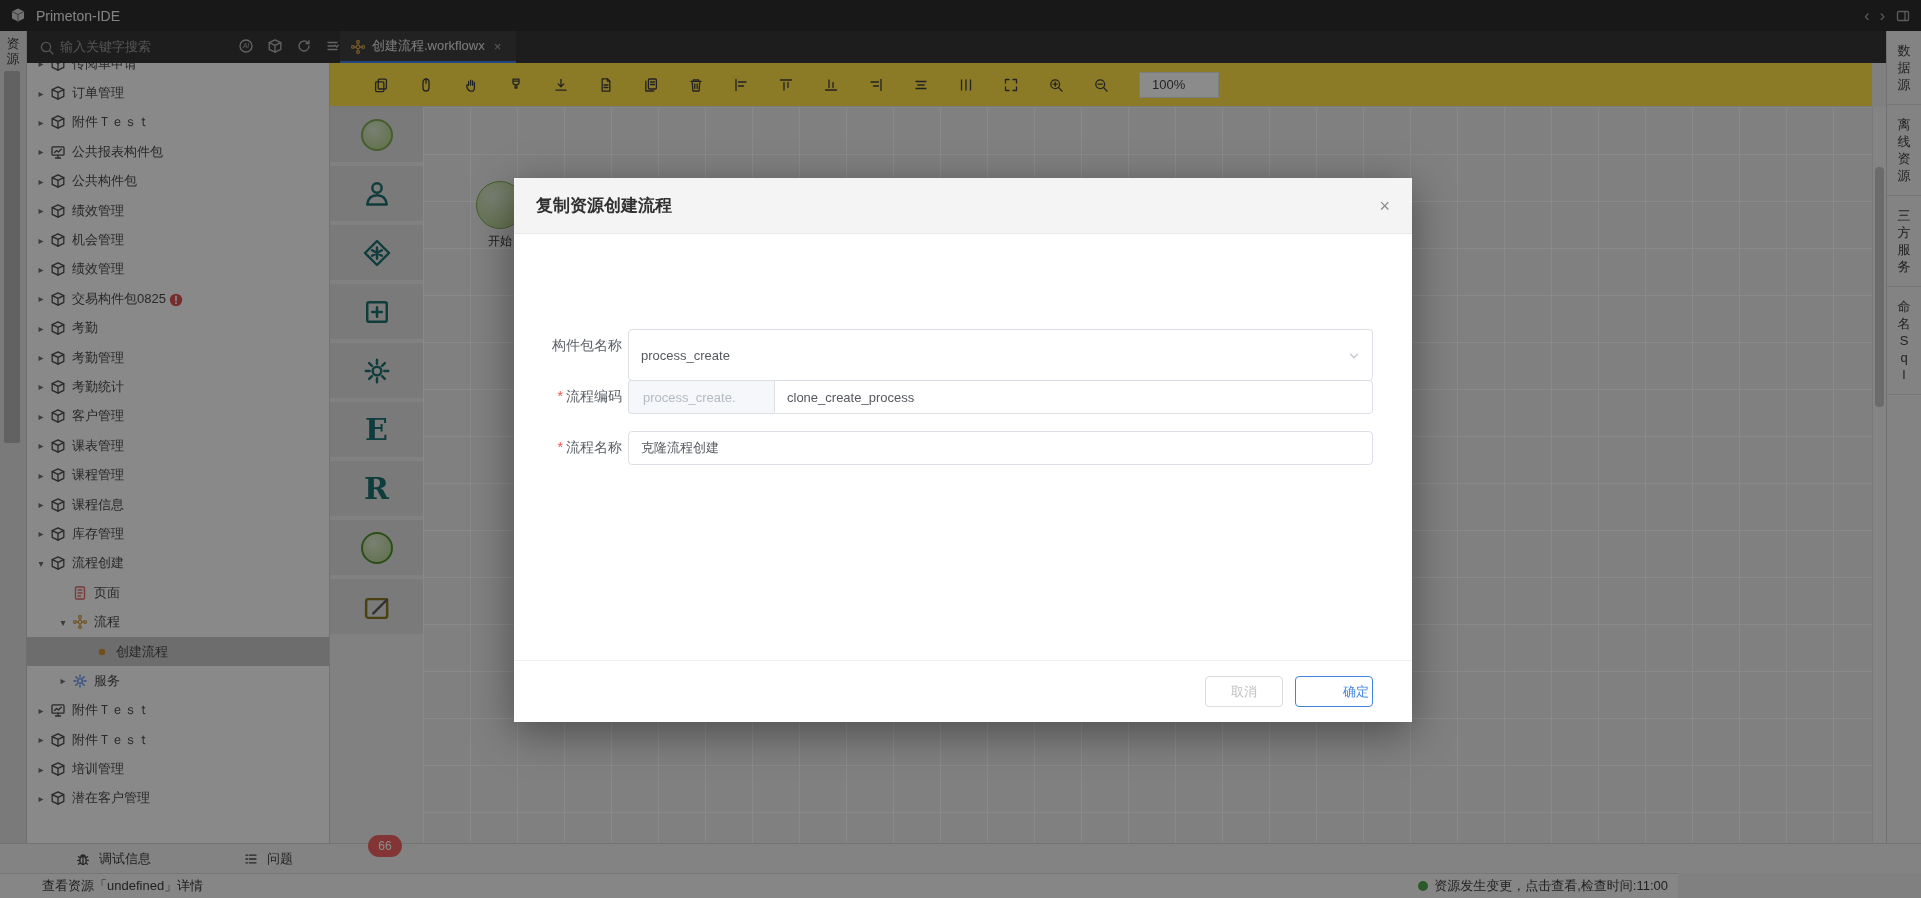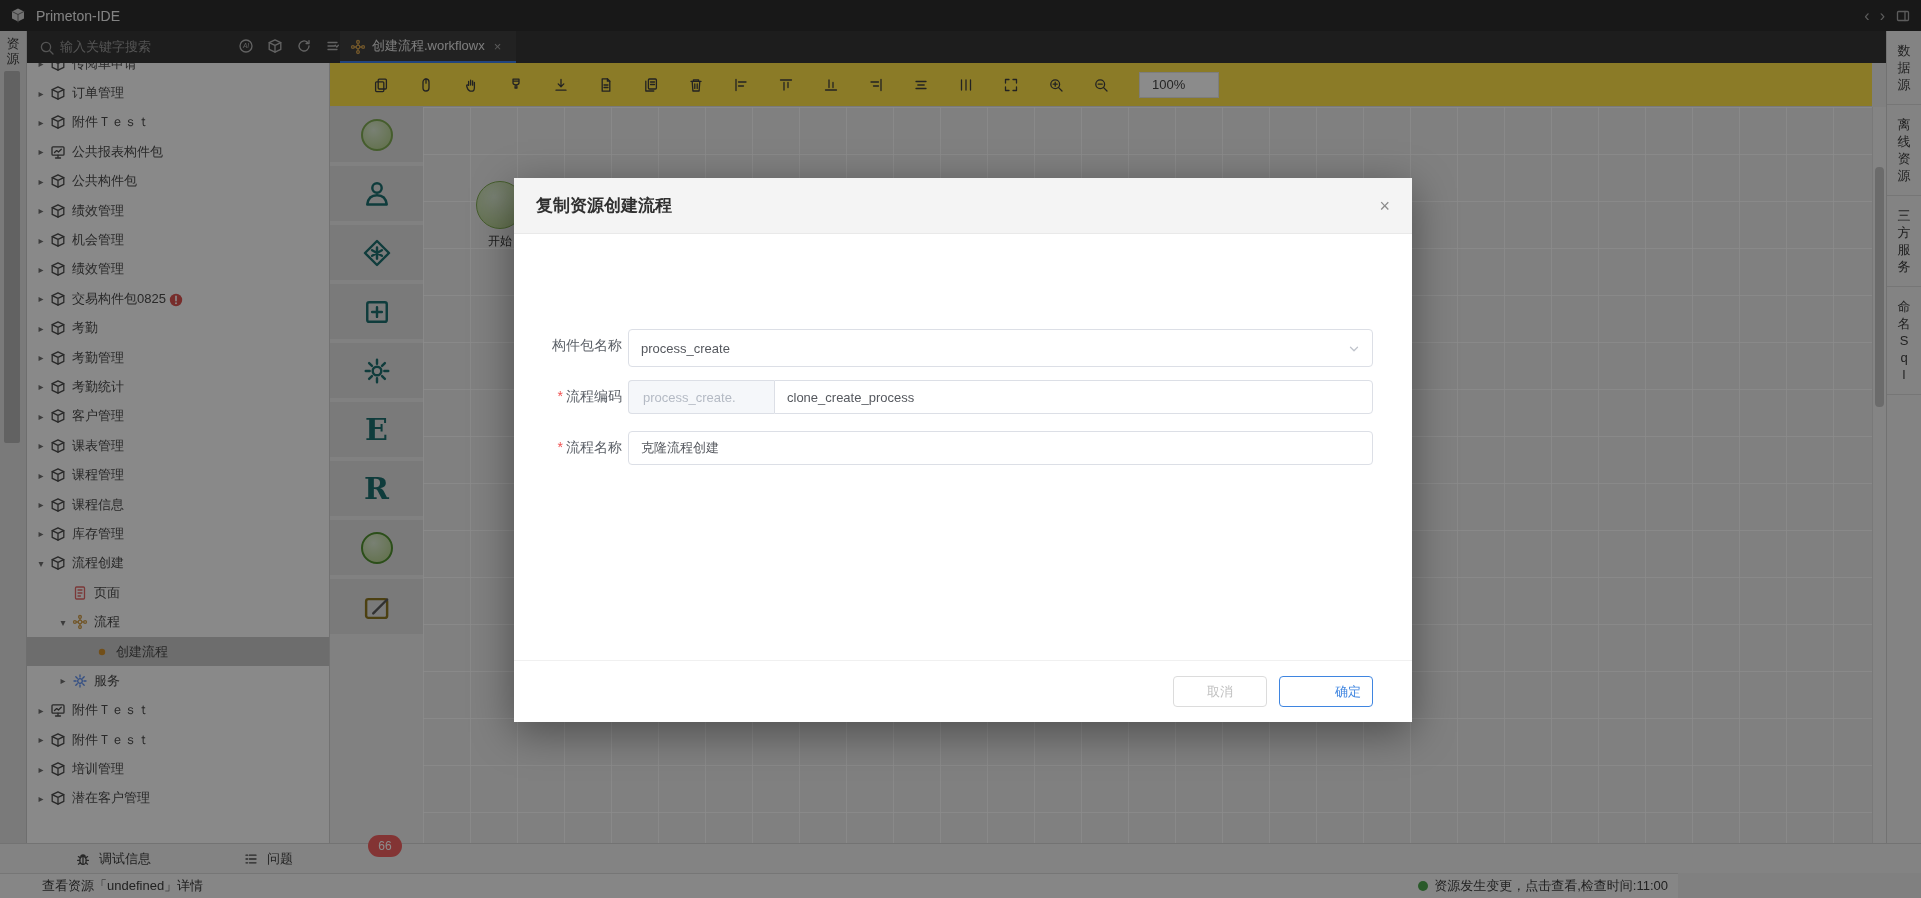--- a/index.html
+++ b/index.html
@@ -96,29 +96,29 @@
   .dlg-header { height:56px; background:#f4f4f4; border-bottom:1px solid #e9e9e9; display:flex; align-items:center; padding:0 22px; }
   .dlg-title { font-size:17px; font-weight:bold; color:#303030; }
   .dlg-close { margin-left:auto; font-size:18px; color:#8c8c8c; line-height:1; cursor:default; }
   .dlg-body { flex:1; position:relative; }
   .dlg-row { position:absolute; left:0; width:100%; height:34px; display:flex; align-items:center; }
   .dlg-label { position:absolute; right:790px; width:200px; text-align:right; font-size:14px; color:#5a5f66; }
   .dlg-label .req { color:#f05050; margin-right:3px; }
   .dlg-input-wrap { position:absolute; left:114px; width:745px; height:34px; display:flex; }
   .dlg-input { flex:1; height:34px; border:1px solid #dcdfe6; border-radius:4px; font-size:13px; color:#55585e;
                padding:0 12px; font-family:"Liberation Sans",sans-serif; outline:none; background:#fff; }
-  .dlg-select { flex:1; height:38px; border:1px solid #dcdfe6; border-radius:4px; font-size:13px; color:#55585e;
+  .dlg-select { flex:1; height:52px; border:1px solid #dcdfe6; border-radius:4px; font-size:13px; color:#55585e;
                 display:flex; align-items:center; padding:0 12px; background:#fff; }
   .dlg-select .chev { margin-left:auto; color:#c0c4cc; width:14px; height:14px; }
   .dlg-addon { width:146px; height:34px; background:#f5f7fa; border:1px solid #dcdfe6; border-right:none;
                border-radius:4px 0 0 4px; display:flex; align-items:center; padding:0 14px; font-size:13px; color:#b4bac4; }
   .dlg-addon + .dlg-input { border-radius:0 4px 4px 0; }
   .dlg-footer { height:62px; border-top:1px solid #f0f0f0; display:flex; align-items:center; justify-content:flex-end;
                 padding-right:39px; gap:12px; }
-  .btn { width:94px; height:31px; border-radius:4px; font-size:13px; display:flex; align-items:center; justify-content:center;
+  .btn { width:78px; height:31px; border-radius:4px; font-size:13px; display:flex; align-items:center; justify-content:center;
          background:#fff; cursor:default; }
   .btn.cancel { border:1px solid #dcdcdc; color:#bfbfbf; }
   .btn.ok { border:1px solid #3f85e0; color:#3f85e0;padding-left:44px; }
 
   svg { display:block; }
 </style>
 </head>
 <body>
 
 <div class="app">

